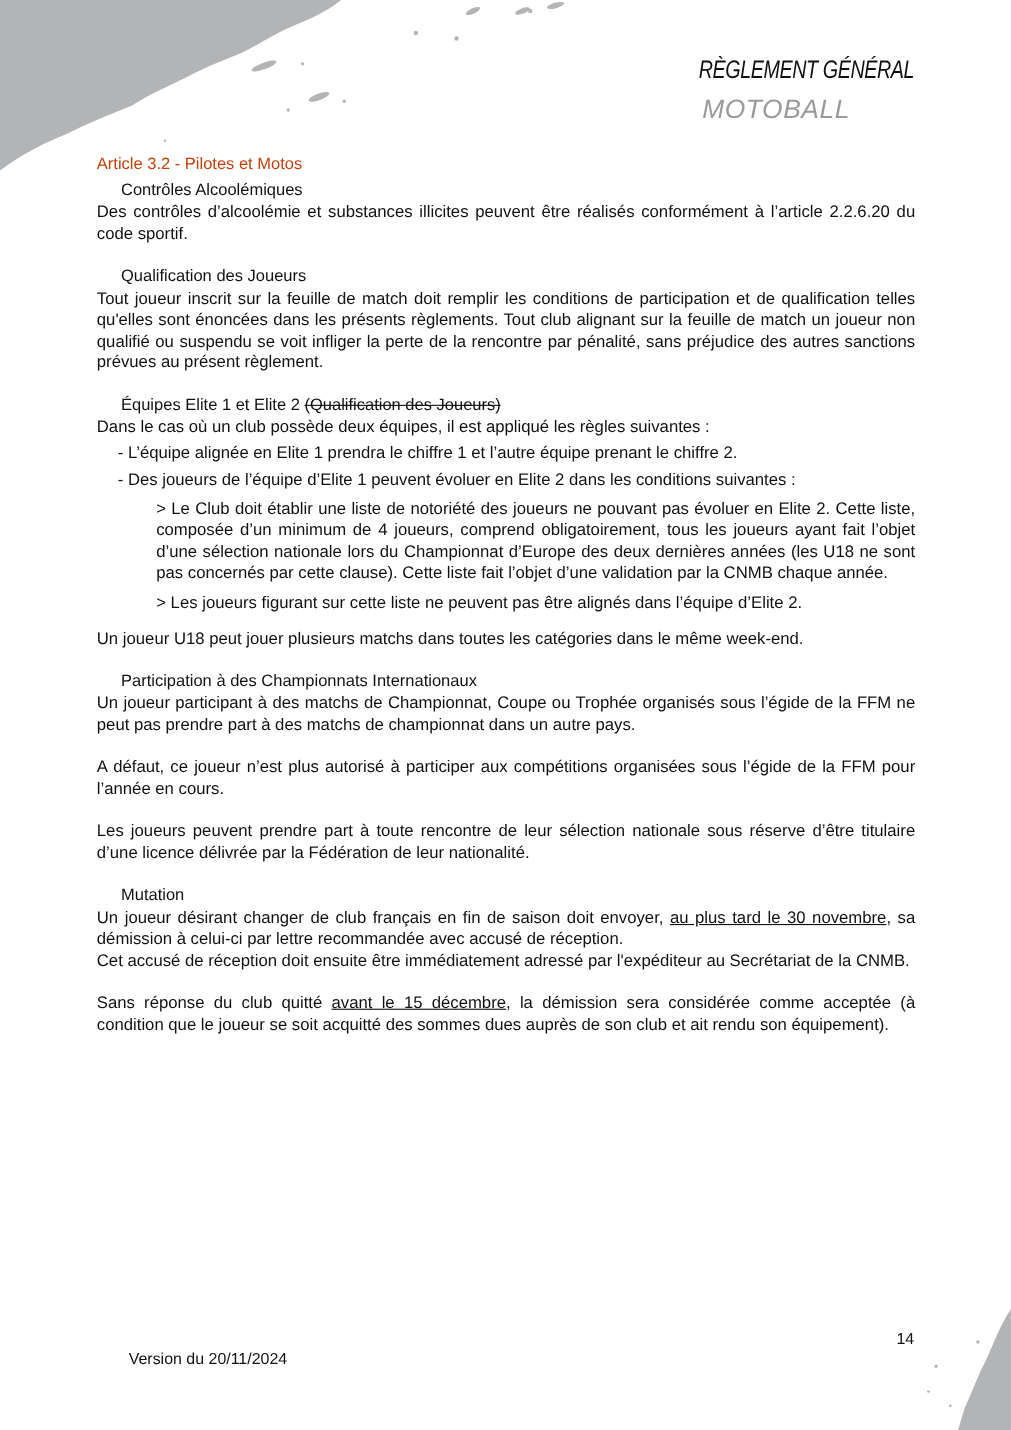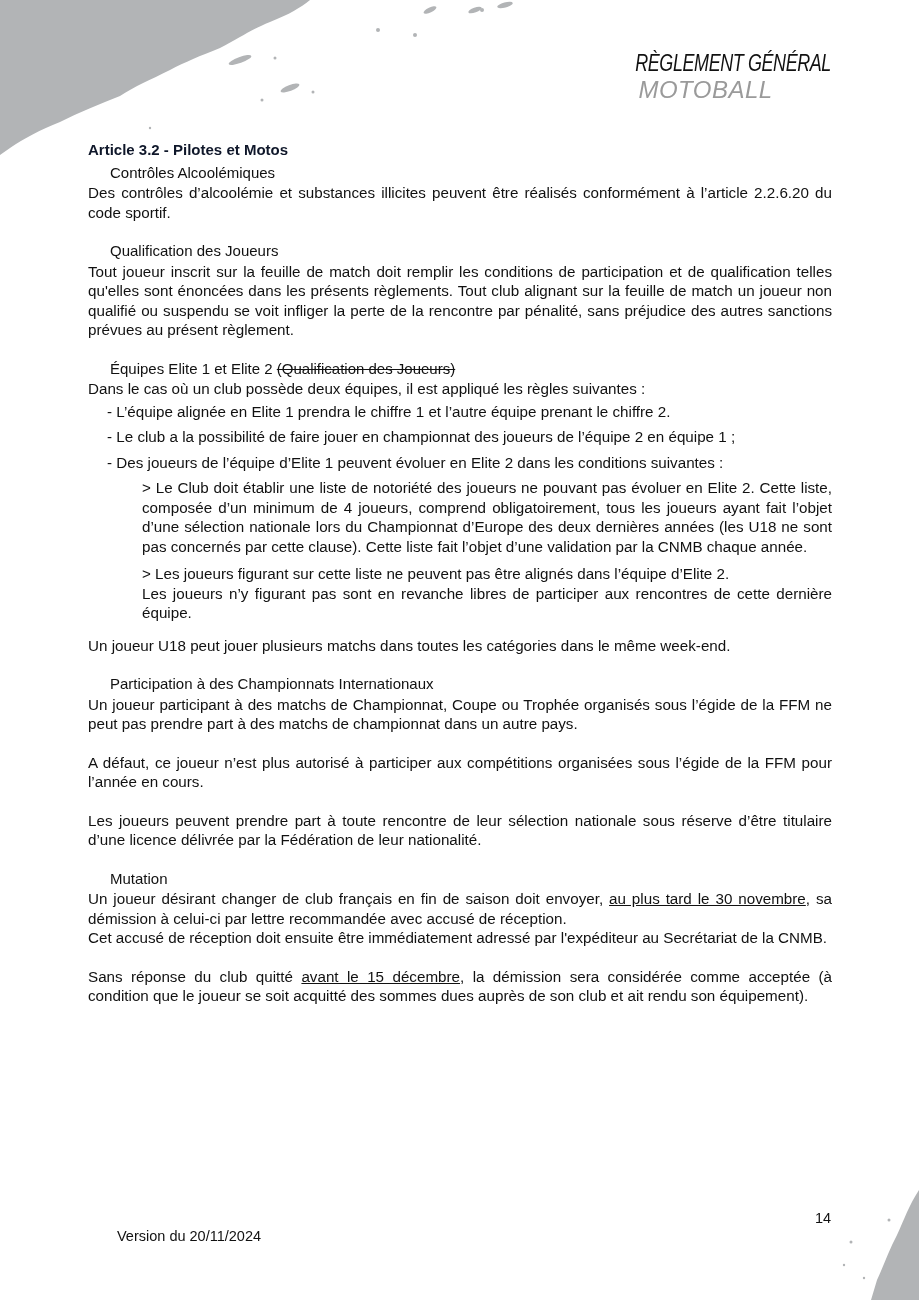--- a/index.html
+++ b/index.html
@@ -5,23 +5,23 @@
   html, body { margin: 0; padding: 0; background: #ffffff; }
   body { width: 919px; height: 1300px; position: relative; overflow: hidden;
          font-family: "Liberation Sans", sans-serif; color: #111; }
   .deco-top { position: absolute; left: 0; top: 0; width: 530px; height: 160px; }
   .deco-bottom { position: absolute; right: 0; bottom: 0; width: 160px; height: 110px; }
   .brand { position: absolute; right: 88px; top: 50px; text-align: center; }
   .brand-title { font-family: "Liberation Sans Narrow", "Liberation Sans", sans-serif; font-style: italic;
                  font-size: 23px; letter-spacing: -0.5px; color: #111; transform: scaleX(0.78);
                  transform-origin: right; line-height: 26px; font-weight: normal; }
   .brand-sub { font-family: "Liberation Sans", sans-serif; font-style: italic; font-size: 24px;
-               color: #9a9a9a; line-height: 24px; margin-top: 2px; letter-spacing: 0.5px; }
+               color: #9a9a9a; line-height: 24px; margin-top: 12px; letter-spacing: 0.5px; }
   .content { position: absolute; left: 88px; top: 140px; width: 744px; font-size: 15.2px; line-height: 19.5px; }
-  .article { color: #0f172a; font-weight: bold; font-size: 15px; margin: 0 0 3px 0; }
+  .article { color: #c2410c; font-weight: normal; font-size: 15px; margin: 0 0 3px 0; }
   h3 { font-size: 15px; font-weight: normal; margin: 0 0 1px 22px; }
   p { margin: 0; text-align: justify; }
   .gap { height: 19px; }
   .strike { text-decoration: line-through; }
   .u { text-decoration: underline; margin-top: 28px; }
   .bullet { margin-left: 19px; margin-top: 3px; margin-bottom: 6px; }
   .sub { margin-left: 54px; text-align: justify; margin-top: 4px; }
   .footer-version { position: absolute; left: 117px; top: 1228px; font-size: 14.5px; text-align: center; }
   .footer-page { position: absolute; left: 815px; top: 1210px; font-size: 14.5px; }
 </style>
@@ -56,25 +56,23 @@
   <p>Des contrôles d’alcoolémie et substances illicites peuvent être réalisés conformément à l’article 2.2.6.20 du code sportif.</p>
   <div class="gap"></div>
 
   <h3>Qualification des Joueurs</h3>
   <p>Tout joueur inscrit sur la feuille de match doit remplir les conditions de participation et de qualification telles qu'elles sont énoncées dans les présents règlements. Tout club alignant sur la feuille de match un joueur non qualifié ou suspendu se voit infliger la perte de la rencontre par pénalité, sans préjudice des autres sanctions prévues au présent règlement.</p>
   <div class="gap"></div>
 
   <h3><span>Équipes Elite 1 et Elite 2</span> <span class="strike">(Qualification des Joueurs)</span></h3>
   <p>Dans le cas où un club possède deux équipes, il est appliqué les règles suivantes :</p>
   <div class="bullet">- L’équipe alignée en Elite 1 prendra le chiffre 1 et l’autre équipe prenant le chiffre 2.</div>
-  <div class="bullet">- Le club a la possibilité de faire jouer en championnat des joueurs de l’équipe 2 en équipe 1 ;</div>
   <div class="bullet">- Des joueurs de l’équipe d’Elite 1 peuvent évoluer en Elite 2 dans les conditions suivantes :</div>
   <div class="sub">&gt; Le Club doit établir une liste de notoriété des joueurs ne pouvant pas évoluer en Elite 2. Cette liste, composée d’un minimum de 4 joueurs, comprend obligatoirement, tous les joueurs ayant fait l’objet d’une sélection nationale lors du Championnat d’Europe des deux dernières années (les U18 ne sont pas concernés par cette clause). Cette liste fait l’objet d’une validation par la CNMB chaque année.</div>
   <div class="sub" style="margin-top:8px;">&gt; Les joueurs figurant sur cette liste ne peuvent pas être alignés dans l’équipe d’Elite 2.</div>
-  <div class="sub" style="margin-top:0;">Les joueurs n’y figurant pas sont en revanche libres de participer aux rencontres de cette dernière équipe.</div>
   <div class="gap" style="height:13px;"></div>
   <p>Un joueur U18 peut jouer plusieurs matchs dans toutes les catégories dans le même week-end.</p>
   <div class="gap"></div>
 
   <h3>Participation à des Championnats Internationaux</h3>
   <p>Un joueur participant à des matchs de Championnat, Coupe ou Trophée organisés sous l’égide de la FFM ne peut pas prendre part à des matchs de championnat dans un autre pays.</p>
   <div class="gap"></div>
   <p>A défaut, ce joueur n’est plus autorisé à participer aux compétitions organisées sous l’égide de la FFM pour l’année en cours.</p>
   <div class="gap"></div>
   <p>Les joueurs peuvent prendre part à toute rencontre de leur sélection nationale sous réserve d’être titulaire d’une licence délivrée par la Fédération de leur nationalité.</p>

